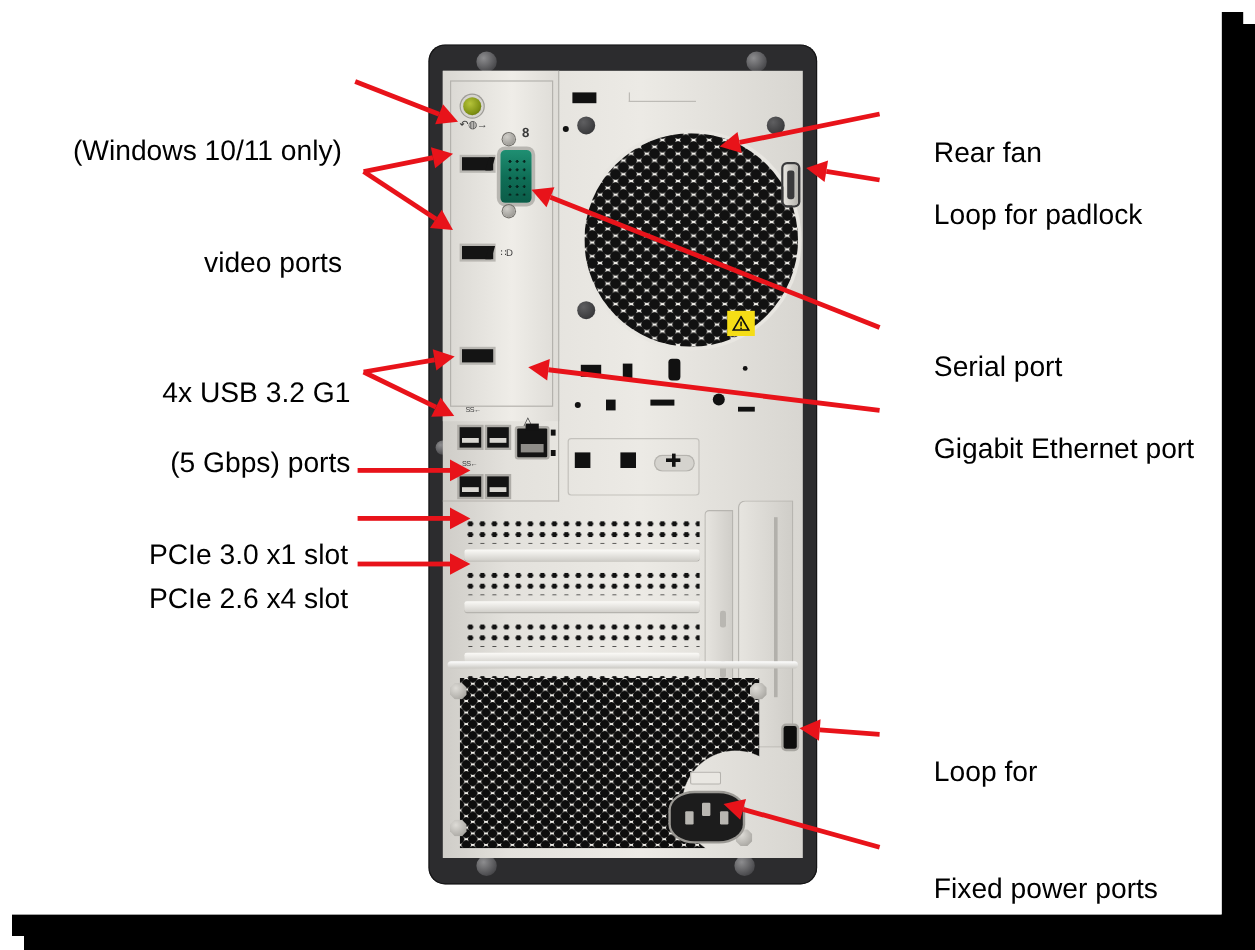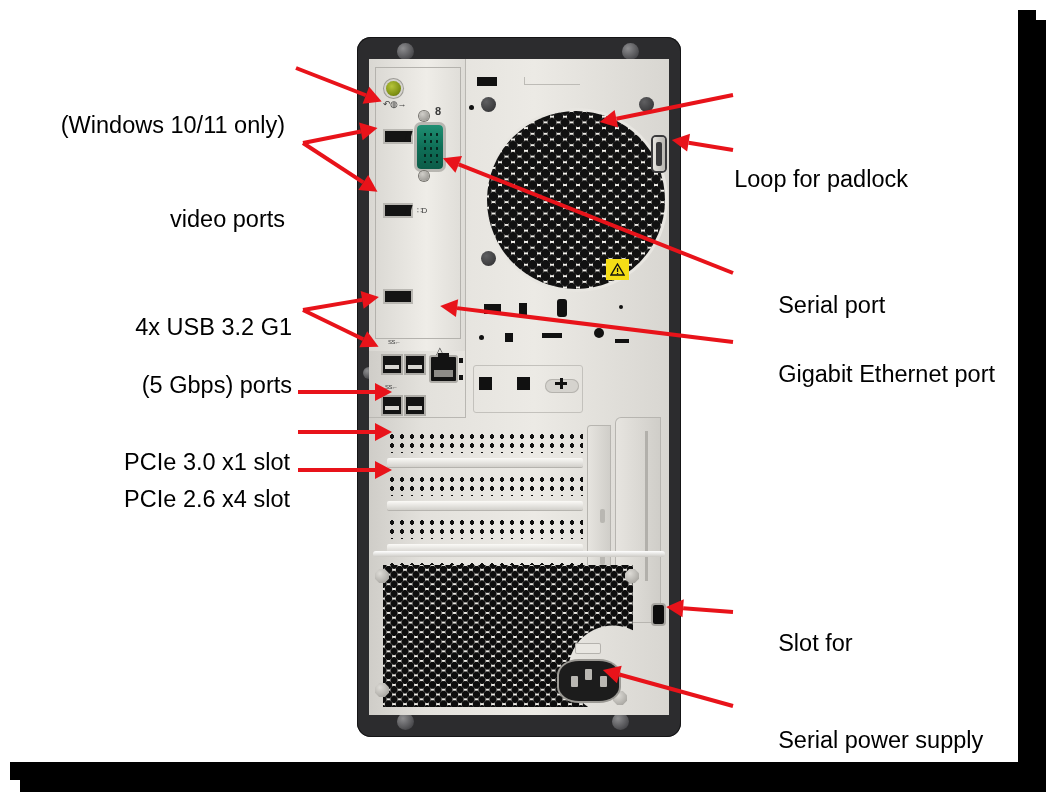--- a/index.html
+++ b/index.html
@@ -283,34 +283,37 @@
 
 
     <div class="label r" style="left:0px;top:419px;width:290px;">
       <span>PCIe 3.0 x1 slot</span>
     </div>
 
     <div class="label r" style="left:0px;top:456px;width:290px;">
       <span>PCIe 2.6 x4 slot</span>
     </div>
 
-    <div class="label l" style="left:695px;top:136px;">
+    <div class="label l" style="left:739px;top:84px;">
+      <span>Rear fan</span>
+    </div>
+    <div class="label l" style="left:739px;top:136px;">
       <span>Loop for padlock</span>
     </div>
     <div class="label l" style="left:739px;top:331px;">
       <span>Gigabit Ethernet port</span>
     </div>
     <div class="label l" style="left:739px;top:262px;">
       <span>Serial port</span>
     </div>
     <div class="label l" style="left:739px;top:600px;">
-      <span>Slot for</span><br>
+      <span>Loop for</span><br>
     </div>
     <div class="label l" style="left:739px;top:697px;">
-      <span>Serial power supply</span>
+      <span>Fixed power ports</span>
     </div>
 
     <div class="arrow" style="left:296px;top:68px;width:92px;transform:rotate(21.3deg);">
       <div class="shaft" style="width:75px;"></div>
         <div class="head" style="left:75px;"></div>
     </div>
 
     <div class="arrow" style="left:303px;top:143px;width:78px;transform:rotate(-11.3deg);">
       <div class="shaft" style="width:59px;"></div>
         <div class="head" style="left:59px;"></div>

